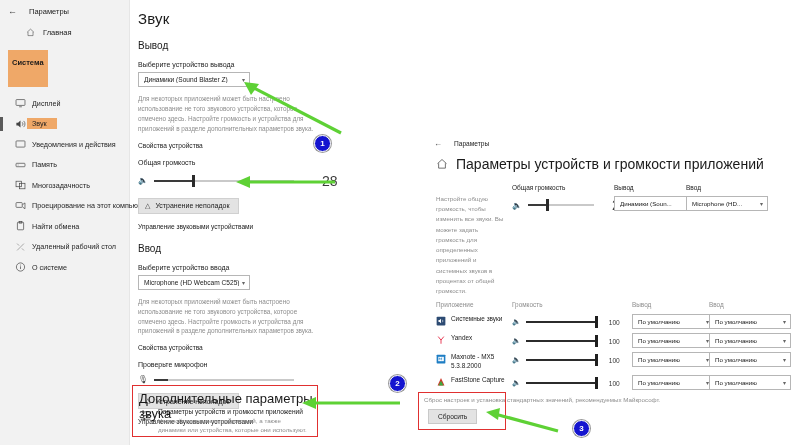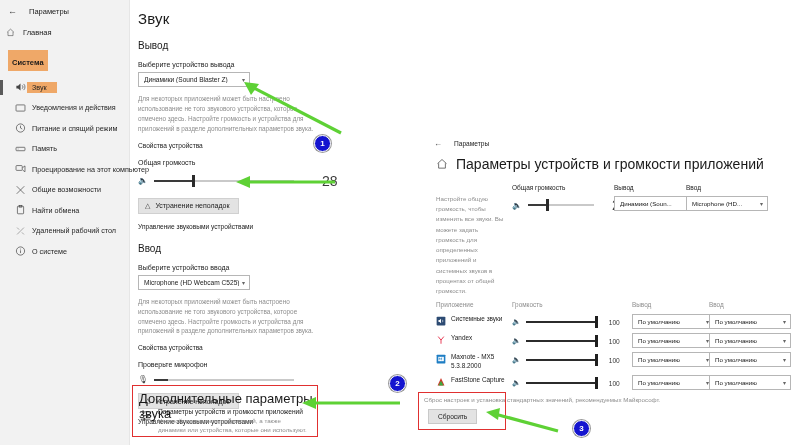--- a/index.html
+++ b/index.html
@@ -21,40 +21,40 @@
     background: #f2f2f2;
     border-right: 1px solid #e6e6e6;
   }
   .back-row {
     display: flex; align-items: center; height: 22px; padding-left: 8px; gap: 12px;
   }
   .back-arrow { font-size: 9px; color: #444; line-height: 1; }
   .back-label { font-size: 7.5px; color: #222; }
 
   .home-row {
-    display: flex; align-items: center; height: 20px; padding-left: 6px; gap: 8px;
+    display: flex; align-items: center; height: 20px; padding-left: 26px; gap: 8px;
   }
   .home-label { font-size: 7.5px; color: #1a1a1a; }
 
   .search-wrap { padding: 3px 8px 0 8px; }
   .search-box {
     position: relative; height: 17px; background: #fff;
     border: 1px solid #c8c8c8; display: flex; align-items: center;
   }
   .search-box input {
     border: none; outline: none; background: transparent;
     font-family: "Liberation Sans", sans-serif;
     font-size: 7px; color: #444; padding-left: 6px; width: 92px; height: 15px;
   }
   .search-box input::placeholder { color: #8a8a8a; }
   .search-icon { position: absolute; right: 4px; top: 3px; }
 
   .sys-head {
     margin: 8px 0 0 8px; display: inline-block;
-    background: #efa868; padding: 1px 4px 2px 4px;
+    background: #efa868; padding: 1px 4px 18px 4px;
   }
   .sys-head span { font-size: 7.5px; font-weight: bold; color: #1a1a1a; }
 
   .nav { margin-top: 6px; }
   .nav-item {
     position: relative; display: flex; align-items: center;
     height: 20.5px; padding-left: 18px; gap: 9px;
   }
   .nav-item .nav-ico {
     position: absolute; left: 15px; top: 50%; transform: translateY(-50%);
@@ -204,20 +204,29 @@
         <span class="home-label">Главная</span>
       </div>
 
 
       <div class="sys-head">
         <span>Система</span>
       </div>
 
       <div class="nav">
 
+        <div class="nav-item">
+          <span class="nav-ico">
+            <svg width="11" height="11" viewBox="0 0 16 16">
+                <rect x="1.5" y="3" width="13" height="8.5" rx="1" fill="none" stroke="#444" stroke-width="1"></rect>
+                <line x1="6" y1="13.5" x2="10" y2="13.5" stroke="#444" stroke-width="1"></line>
+              </svg>
+          </span>
+          <span class="nav-txt">Дисплей</span>
+        </div>
 
         <div class="nav-item selected">
           <span class="nav-ico">
             <svg width="11" height="11" viewBox="0 0 16 16">
                 <path d="M2 6 H4.5 L8 3 V13 L4.5 10 H2 Z" fill="#444"></path>
                 <path d="M10.5 5.5 A3.5 3.5 0 0 1 10.5 10.5" fill="none" stroke="#444" stroke-width="1"></path>
                 <path d="M12.5 3.5 A6 6 0 0 1 12.5 12.5" fill="none" stroke="#444" stroke-width="1"></path>
               </svg>
           </span>
           <span class="nav-txt">Звук</span>
@@ -226,62 +235,52 @@
         <div class="nav-item">
           <span class="nav-ico">
             <svg width="11" height="11" viewBox="0 0 16 16">
                 <rect x="1.5" y="3.5" width="13" height="9" rx="1" fill="none" stroke="#444" stroke-width="1"></rect>
               </svg>
           </span>
           <span class="nav-txt">Уведомления и действия</span>
         </div>
 
 
-        <div class="nav-item">
-          <span class="nav-ico">
-            <svg width="11" height="11" viewBox="0 0 16 16">
-                <circle cx="8" cy="8" r="6" fill="none" stroke="#444" stroke-width="1"></circle>
-                <line x1="8" y1="4.5" x2="8" y2="8" stroke="#444" stroke-width="1"></line>
-                <line x1="8" y1="8" x2="10.5" y2="9.5" stroke="#444" stroke-width="1"></line>
-              </svg>
-          </span>
-          <span class="nav-txt">Питание и спящий режим</span>
-        </div>
 
         <div class="nav-item">
           <span class="nav-ico">
             <svg width="11" height="11" viewBox="0 0 16 16">
                 <rect x="1.5" y="5.5" width="13" height="5" rx="1" fill="none" stroke="#444" stroke-width="1"></rect>
                 <line x1="4" y1="8" x2="5" y2="8" stroke="#444" stroke-width="1"></line>
               </svg>
           </span>
           <span class="nav-txt">Память</span>
         </div>
 
 
+        <div class="nav-item">
+          <span class="nav-ico">
+            <svg width="11" height="11" viewBox="0 0 16 16">
+                <rect x="1.5" y="2.5" width="8" height="8" fill="none" stroke="#444" stroke-width="1"></rect>
+                <rect x="6.5" y="5.5" width="8" height="8" fill="none" stroke="#444" stroke-width="1"></rect>
+              </svg>
+          </span>
+          <span class="nav-txt">Многозадачность</span>
+        </div>
 
         <div class="nav-item">
           <span class="nav-ico">
             <svg width="11" height="11" viewBox="0 0 16 16">
                 <rect x="1.5" y="3" width="9" height="7" rx="1" fill="none" stroke="#444" stroke-width="1"></rect>
                 <path d="M11 6 L14.5 3.5 V12 L11 9.5" fill="none" stroke="#444" stroke-width="1"></path>
               </svg>
           </span>
           <span class="nav-txt">Проецирование на этот компьютер</span>
         </div>
 
-        <div class="nav-item">
-          <span class="nav-ico">
-            <svg width="11" height="11" viewBox="0 0 16 16">
-                <line x1="2.5" y1="2.5" x2="13.5" y2="13.5" stroke="#444" stroke-width="1"></line>
-                <line x1="13.5" y1="2.5" x2="2.5" y2="13.5" stroke="#444" stroke-width="1"></line>
-              </svg>
-          </span>
-          <span class="nav-txt">Общие возможности</span>
-        </div>
 
         <div class="nav-item">
           <span class="nav-ico">
             <svg width="11" height="11" viewBox="0 0 16 16">
                 <rect x="3.5" y="2.5" width="9" height="11" rx="1" fill="none" stroke="#444" stroke-width="1"></rect>
                 <rect x="6" y="1.2" width="4" height="2.6" fill="none" stroke="#444" stroke-width="1"></rect>
               </svg>
           </span>
           <span class="nav-txt">Найти обмена</span>
         </div>

